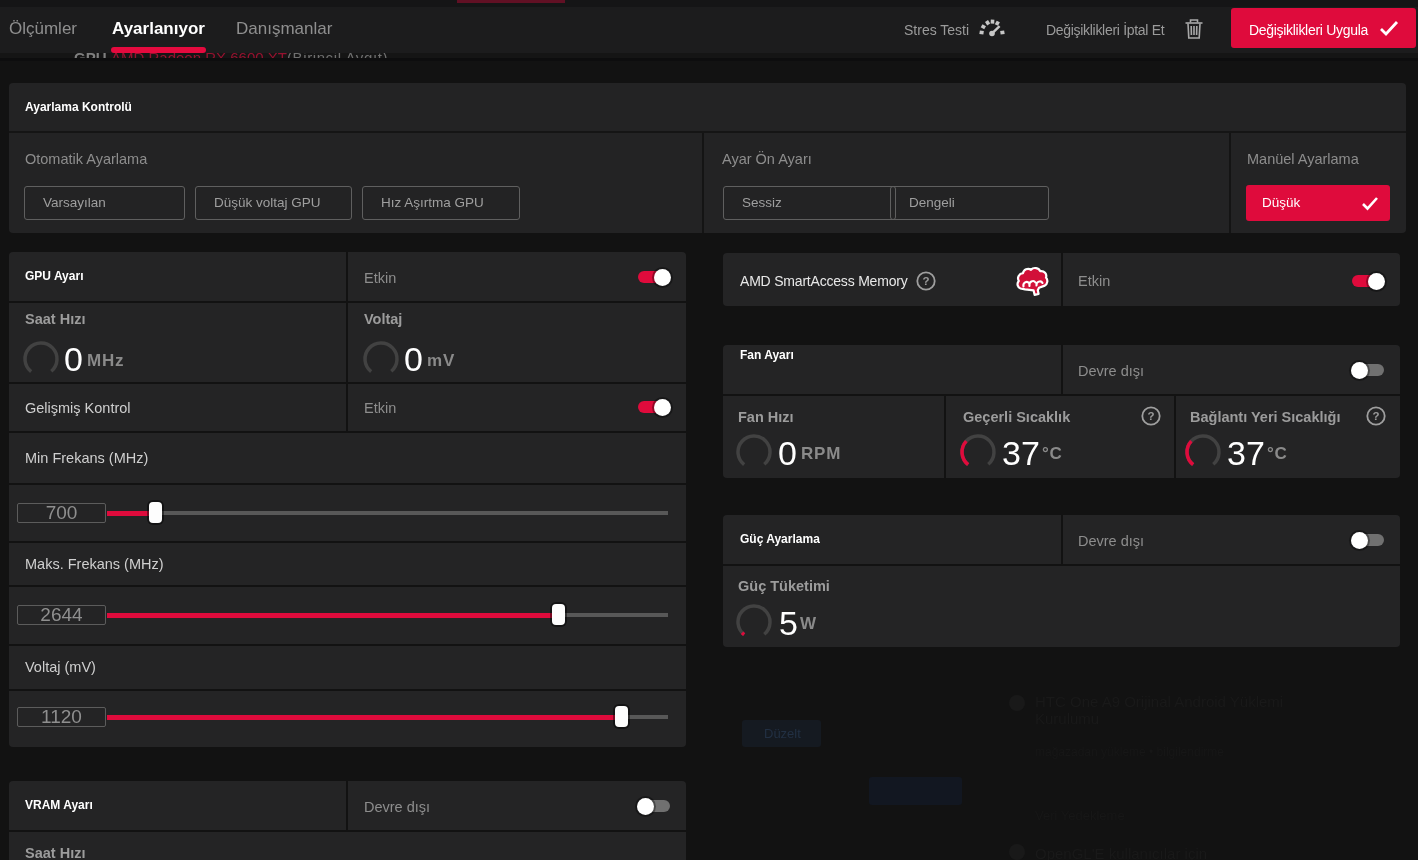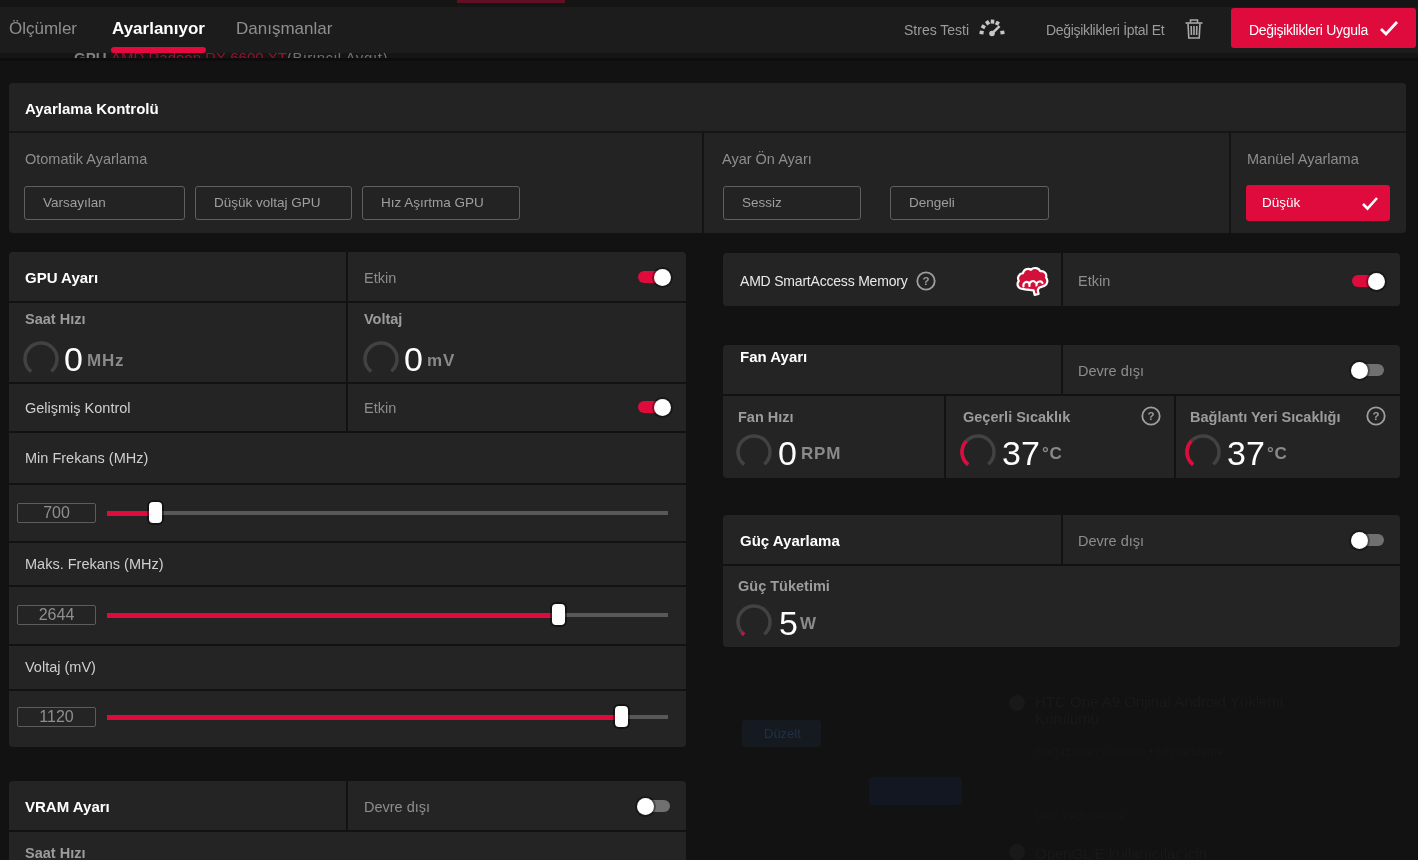--- a/index.html
+++ b/index.html
@@ -2,36 +2,36 @@
 <html><head>
 <meta charset="utf-8">
 <style>
 html,body{margin:0;padding:0;background:#121212;}
 *{box-sizing:border-box;}
 #stage{position:relative;width:1418px;height:860px;background:#121212;overflow:hidden;
   font-family:"Liberation Sans", sans-serif;}
 .abs{position:absolute;}
 .card{background:#242425;border-radius:4px;position:absolute;}
 .cell{background:#242425;position:absolute;}
-.title{font-size:15px;font-weight:700;color:#ffffff;}
+.title{font-size:12px;font-weight:700;color:#ffffff;}
 .glabel{font-size:14.5px;color:#8d8d8d;}
 .sublabel{font-size:14.5px;font-weight:700;color:#9c9c9c;}
 .plain{font-size:14.5px;color:#cfcfcf;}
 .bignum{font-size:34px;color:#ffffff;}
 .unit{font-size:17px;font-weight:700;letter-spacing:0.8px;color:#8a8a8a;}
 .obtn{position:absolute;height:34px;border:1px solid #5f5f5f;border-radius:3px;
   color:#9f9f9f;font-size:13.5px;line-height:32px;padding-left:18px;}
 .vline{position:absolute;width:2px;background:#141414;}
 .hline{position:absolute;height:2px;background:#151515;}
 .toggle-on{position:absolute;width:32px;height:12px;background:#df0b3c;border-radius:6px;}
 .toggle-on .knob{position:absolute;right:-1px;top:-2.5px;width:17px;height:17px;border-radius:50%;background:#ffffff;box-shadow:0 0 0 2px rgba(0,0,0,0.35);}
 .toggle-off{position:absolute;width:32px;height:12px;background:#707070;border-radius:6px;}
 .toggle-off .knob{position:absolute;left:-1px;top:-2.5px;width:17px;height:17px;border-radius:50%;background:#ffffff;box-shadow:0 0 0 2px rgba(0,0,0,0.35);}
-.vbox{position:absolute;width:79px;height:20px;border:1px solid #5c5c5c;border-radius:2px;
-  color:#8f8f8f;font-size:16px;text-align:center;line-height:18px;}
+.vbox{position:absolute;width:89px;height:20px;border:1px solid #5c5c5c;border-radius:2px;
+  color:#8f8f8f;font-size:19px;text-align:center;line-height:18px;}
 .thumb{position:absolute;width:13px;height:21px;background:#fdfdfd;border-radius:4px;box-shadow:0 0 0 2px rgba(0,0,0,0.45);}
 </style>
 </head>
 <body>
 <div id="stage">
 
 <div class="abs" style="left:0;top:0;width:1418px;height:53px;background:#1c1c1d;"></div>
 <div class="abs" style="left:0;top:0;width:1418px;height:7px;background:#151516;"></div>
 <div class="abs" style="left:457px;top:0;width:108px;height:3px;background:#611024;"></div>
 
@@ -86,21 +86,21 @@
 <div class="hline" style="left:9px;top:131px;width:1397px;"></div>
 <div class="vline" style="left:702px;top:133px;height:100px;"></div>
 <div class="vline" style="left:1229px;top:133px;height:100px;"></div>
 
 <div class="abs glabel" style="left:25px;top:151px;">Otomatik Ayarlama</div>
 <div class="obtn" style="left:24px;top:186px;width:161px;">Varsayılan</div>
 <div class="obtn" style="left:195px;top:186px;width:157px;">Düşük voltaj GPU</div>
 <div class="obtn" style="left:362px;top:186px;width:158px;">Hız Aşırtma GPU</div>
 
 <div class="abs glabel" style="left:722px;top:151px;">Ayar Ön Ayarı</div>
-<div class="obtn" style="left:723px;top:186px;width:138px;">Sessiz</div>
+<div class="obtn" style="left:723px;top:186px;width:173px;">Sessiz</div>
 <div class="obtn" style="left:890px;top:186px;width:159px;">Dengeli</div>
 
 <div class="abs glabel" style="left:1247px;top:151px;">Manüel Ayarlama</div>
 <div class="abs" style="left:1246px;top:185px;width:144px;height:36px;background:#df0b3c;border-radius:3px;"></div>
 <div class="abs" style="left:1262px;top:195px;font-size:13.5px;color:#ffffff;">Düşük</div>
 <svg class="abs" style="left:1361px;top:196px;" width="18" height="15" viewBox="0 0 18 15">
   <polyline points="2,8 6.5,12.5 16,2" stroke="#ffffff" stroke-width="2.6" fill="none"></polyline>
 </svg>
 
 <div class="cell" style="left:9px;top:252px;width:337px;height:49px;border-radius:4px 0 0 0;"></div>

